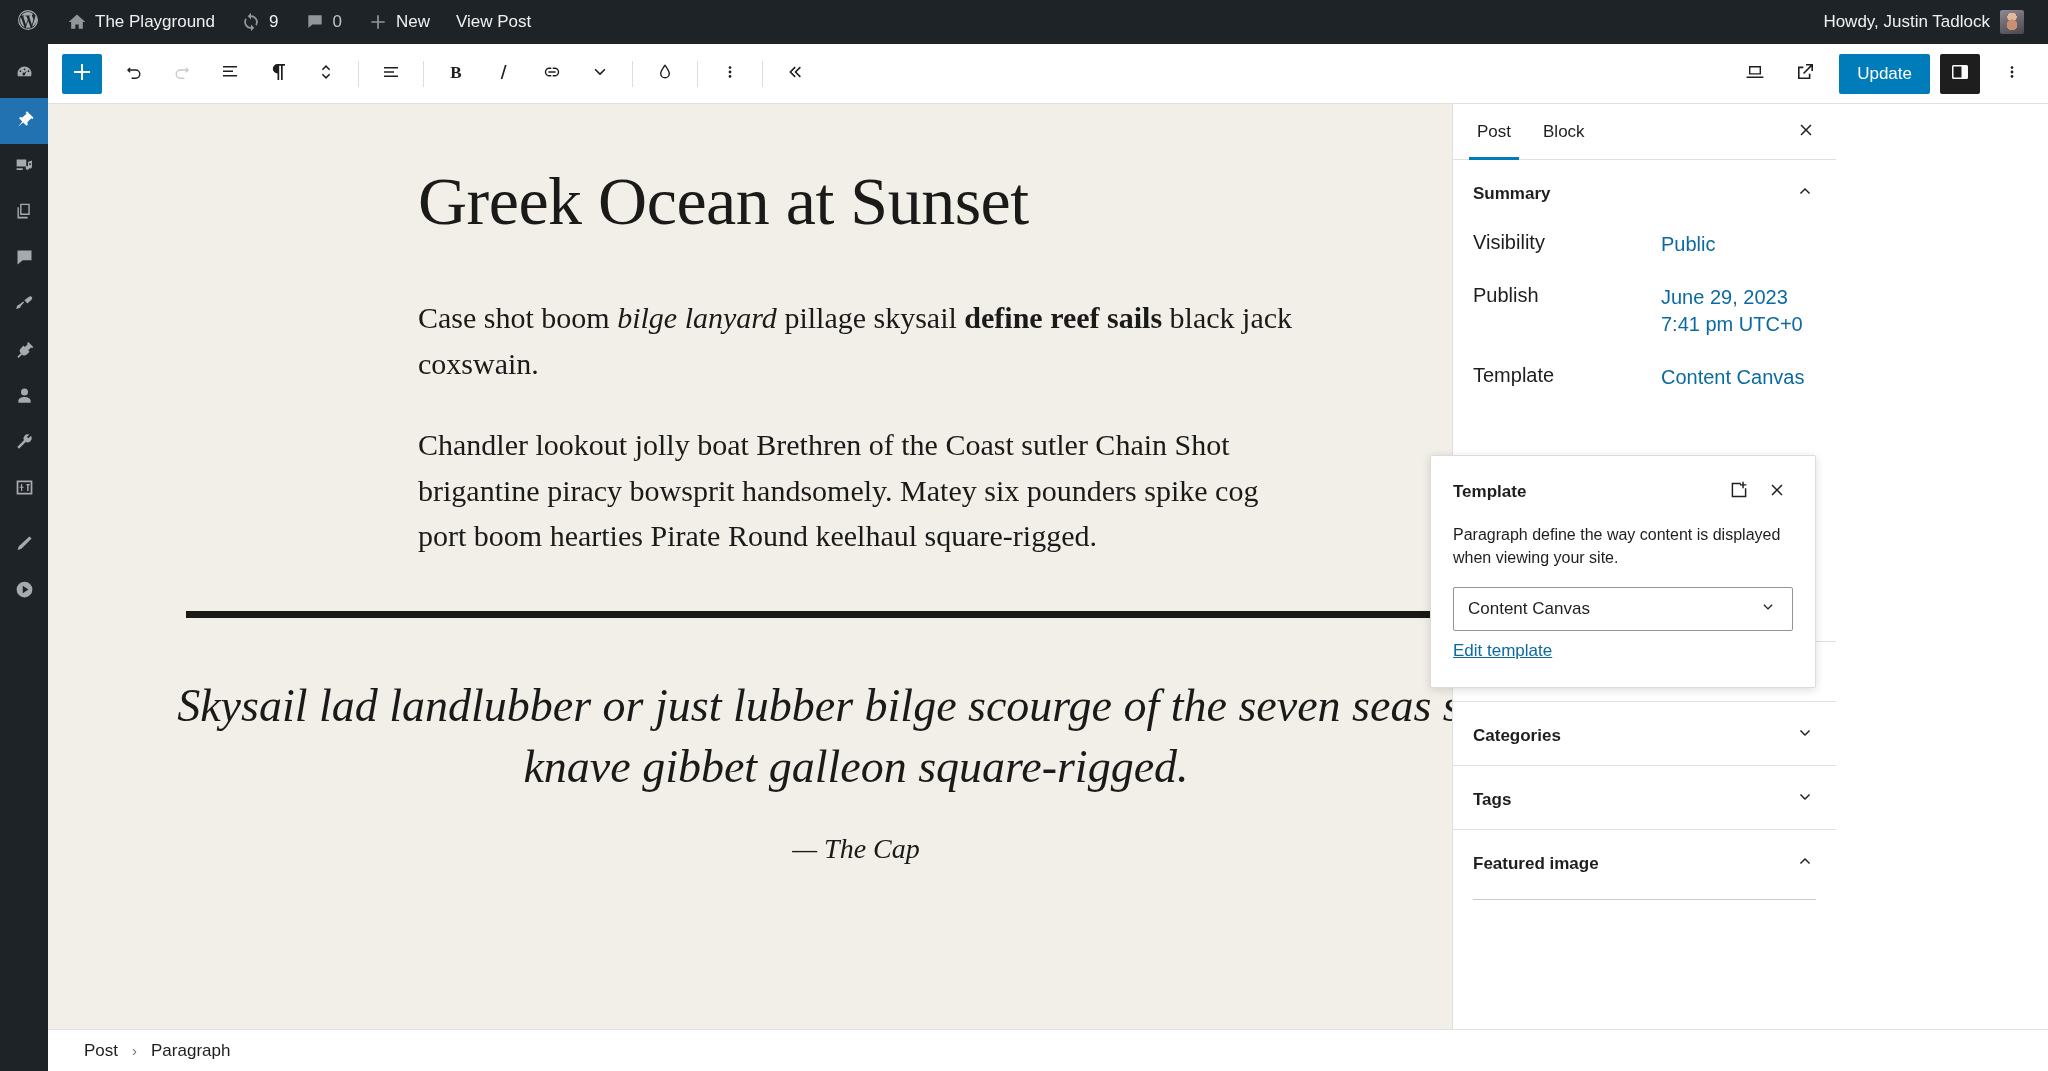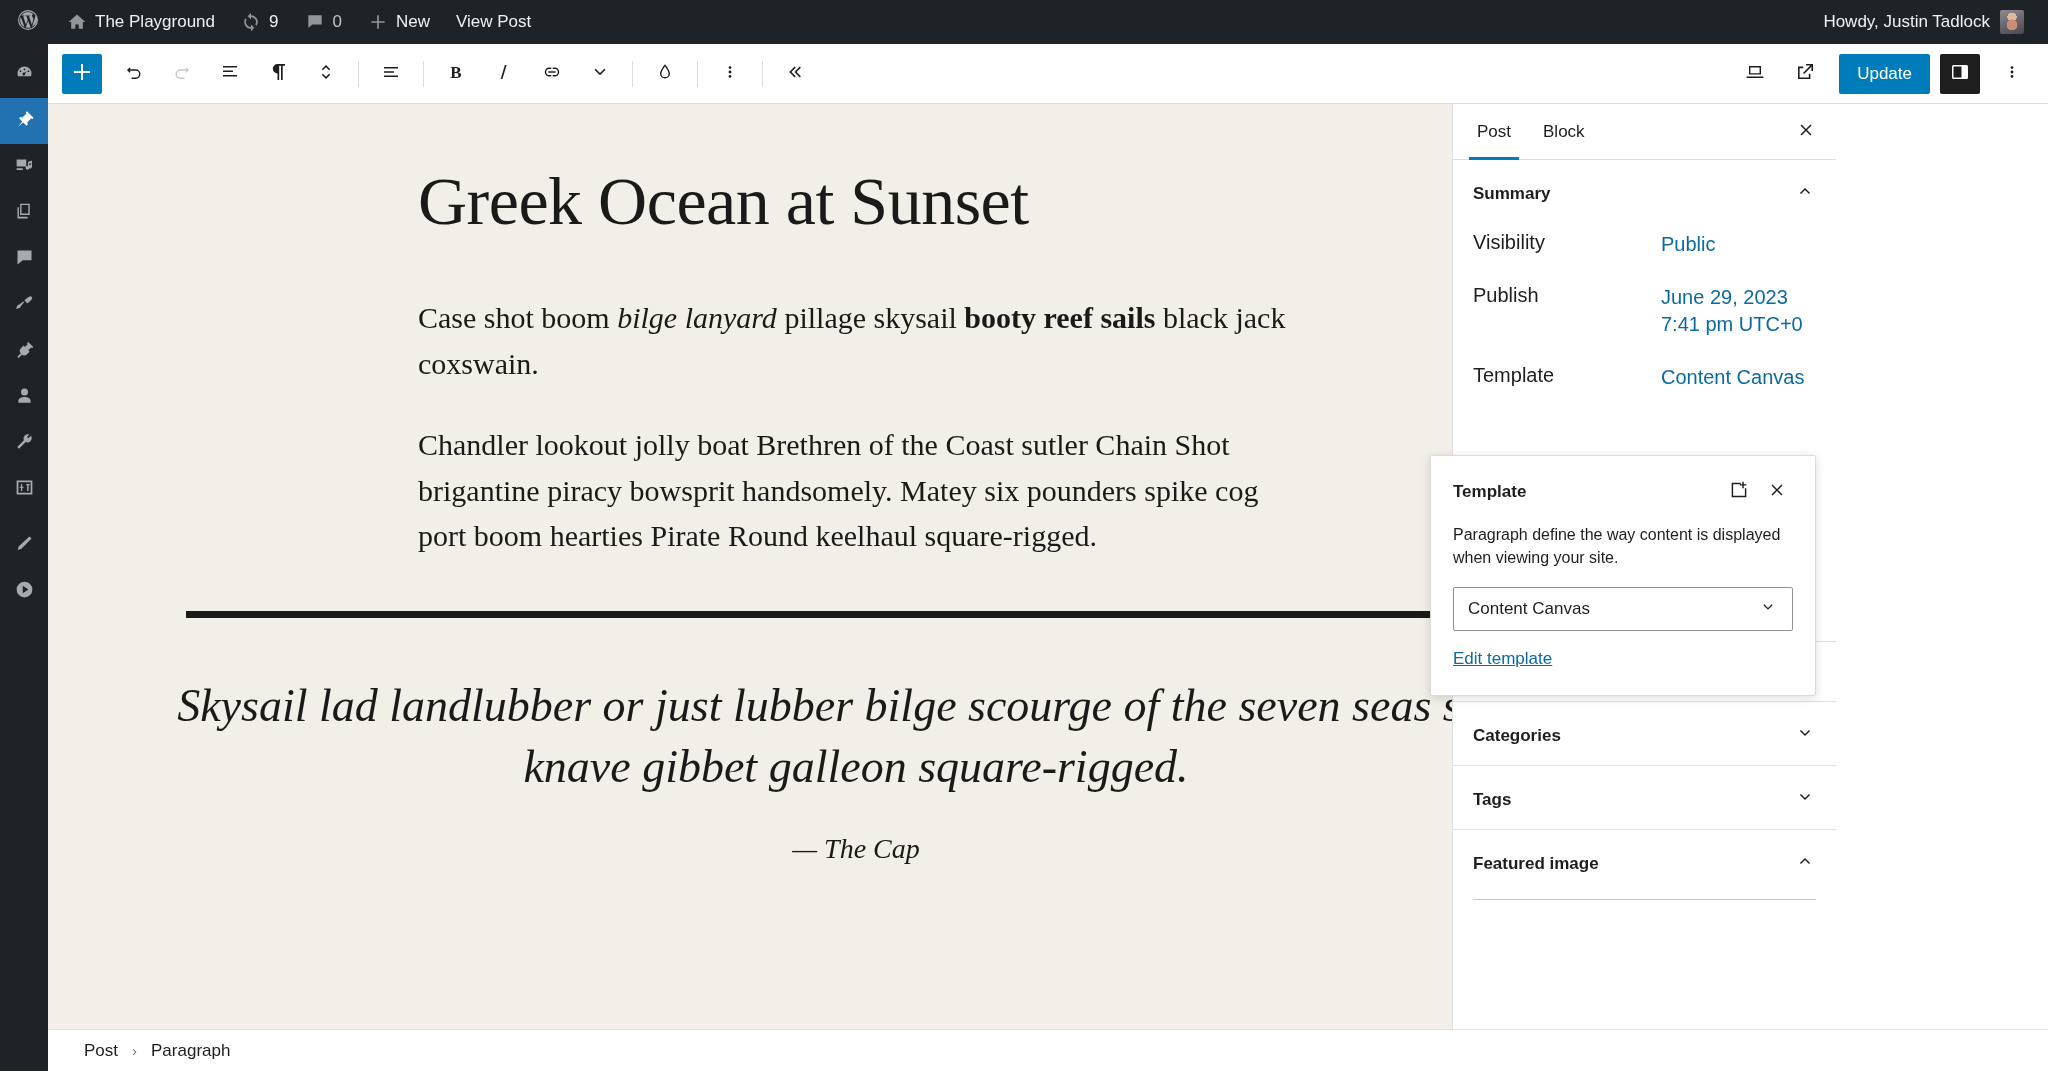--- a/index.html
+++ b/index.html
@@ -224,21 +224,21 @@
   .pop-iconbtn svg { width: 22px; height: 22px; fill: #1e1e1e; }
   .pop-desc { font-size: 16px; line-height: 1.42; color: #1e1e1e; margin-bottom: 18px; }
   .pop-select {
     width: 100%; height: 44px; border: 1px solid #949494; border-radius: 2px;
     background: #fff; display: flex; align-items: center; padding: 0 14px;
     font-size: 17px; color: #1e1e1e; cursor: pointer;
   }
   .pop-select .chev { margin-left: auto; }
   .pop-select svg { width: 20px; height: 20px; fill: #1e1e1e; }
   .pop-link {
-    display: inline-block; margin-top: 18px; color: #0b6aa2;
+    display: inline-block; margin-top: 10px; color: #0b6aa2;
     text-decoration: underline; font-size: 17px; cursor: pointer;
   }
 </style>
 </head>
 <body>
 
 <div class="app">
 
   <div class="adminbar">
     <div class="ab-left">
@@ -546,21 +546,21 @@
       </div>
     </div>
   </div>
 
   <div class="canvas">
     <div class="post-content">
 
       <h1 class="post-title">Greek Ocean at Sunset</h1>
 
 
-      <p class="para"><span>Case shot boom </span><em>bilge lanyard</em><span> pillage skysail </span><strong>booty reef sails</strong><span> black jack coxswain.</span></p>
+      <p class="para"><span>Case shot boom </span><em>bilge lanyard</em><span> pillage skysail </span><strong>define reef sails</strong><span> black jack coxswain.</span></p>
 
       <p class="para">Chandler lookout jolly boat Brethren of the Coast sutler Chain Shot brigantine piracy bowsprit handsomely. Matey six pounders spike cog port boom hearties Pirate Round keelhaul square-rigged.</p>
 
       <div class="sep-rule"></div>
 
       <div class="pullquote">
         <p>Skysail lad landlubber or just lubber bilge scourge of the seven seas stern knave gibbet galleon square-rigged.</p>
         <cite>— The Cap</cite>
       </div>
     </div>

